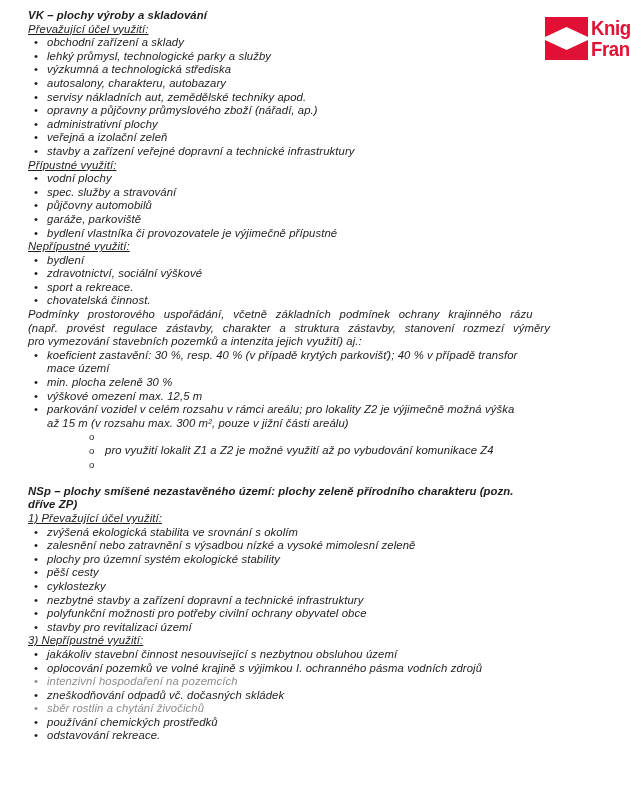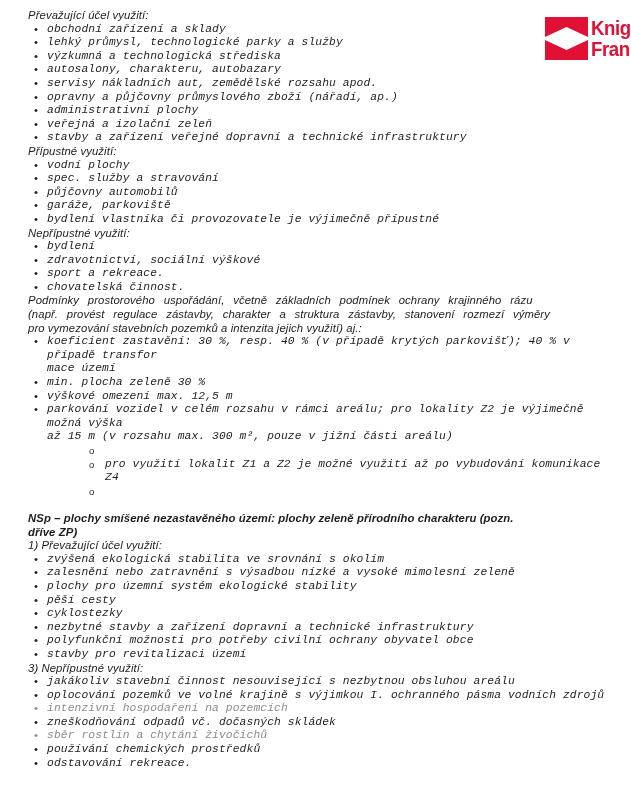--- a/index.html
+++ b/index.html
@@ -20,34 +20,34 @@
     left: 28px; top: 9px;
     width: 580px;
     font-style: italic;
     font-size: 11.3px;
     line-height: 13.6px;
     color: #1d1d1d;
     letter-spacing: 0.1px;
   }
   .row { white-space: pre-line; }
   .row.title   { font-weight: bold; }
-  .row.heading { text-underline-offset: 1px; }
+  .row.heading { text-decoration: underline; text-underline-offset: 1px; }
   .row.para_u  { text-underline-offset: 1px; }
   .row.stretch { word-spacing: 5.5px; }
   .row.bullet, .row.subbullet { display: flex; text-decoration: none; }
   .row.bullet > .marker {
     flex: 0 0 19px; box-sizing: border-box; padding-left: 6px;
     font-style: normal;
   }
   .row.subbullet { padding-left: 57px; }
   .row.subbullet > .marker {
     flex: 0 0 20px; box-sizing: border-box; padding-left: 4px;
     font-size: 9.5px; font-style: normal;
   }
-  .row .txt { flex: 1 1 auto; white-space: pre-line; font-family: Liberation Mono, monospace; }
+  .row .txt { flex: 1 1 auto; white-space: pre-line; }
   .row.muted { color: #8c8c8c; }
   .row.gap { height: 13.6px; }
   
   #logo {
     position: absolute; left: 505px; top: 17px;
     display: flex; align-items: flex-start; gap: 3px;
     font-style: normal;
     padding-left: 40px;
   }
   #logo .mark { width: 43px; height: 43px; display: block; }
@@ -71,26 +71,27 @@
       <rect x="0" y="0" width="100" height="100" fill="currentColor"></rect>
       <polygon points="50,23 107,50 50,77 -7,50" fill="#ffffff"></polygon>
     </svg>
     <div class="wordmark">
       <div>Knight</div>
       <div>Frank</div>
     </div>
   </div>
 
   <div id="doc" style="color: rgb(29, 29, 29);">
+      <div class="row title">VK – plochy výroby a skladování</div>
       <div class="row heading">Převažující účel využití:</div>
       <div class="row bullet"><span class="marker">•</span><span class="txt">obchodní zařízení a sklady</span></div>
       <div class="row bullet"><span class="marker">•</span><span class="txt">lehký průmysl, technologické parky a služby</span></div>
       <div class="row bullet"><span class="marker">•</span><span class="txt">výzkumná a technologická střediska</span></div>
       <div class="row bullet"><span class="marker">•</span><span class="txt">autosalony, charakteru, autobazary</span></div>
-      <div class="row bullet"><span class="marker">•</span><span class="txt">servisy nákladních aut, zemědělské rozsahu apod.</span></div>
+      <div class="row bullet"><span class="marker">•</span><span class="txt">servisy nákladních aut, zemědělské techniky apod.</span></div>
       <div class="row bullet"><span class="marker">•</span><span class="txt">opravny a půjčovny průmyslového zboží (nářadí, ap.)</span></div>
       <div class="row bullet"><span class="marker">•</span><span class="txt">administrativní plochy</span></div>
       <div class="row bullet"><span class="marker">•</span><span class="txt">veřejná a izolační zeleň</span></div>
       <div class="row bullet"><span class="marker">•</span><span class="txt">stavby a zařízení veřejné dopravní a technické infrastruktury</span></div>
       <div class="row heading">Přípustné využití:</div>
       <div class="row bullet"><span class="marker">•</span><span class="txt">vodní plochy</span></div>
       <div class="row bullet"><span class="marker">•</span><span class="txt">spec. služby a stravování</span></div>
       <div class="row bullet"><span class="marker">•</span><span class="txt">půjčovny automobilů</span></div>
       <div class="row bullet"><span class="marker">•</span><span class="txt">garáže, parkoviště</span></div>
       <div class="row bullet"><span class="marker">•</span><span class="txt">bydlení vlastníka či provozovatele je výjimečně přípustné</span></div>
@@ -117,21 +118,21 @@
       <div class="row heading">1) Převažující účel využití:</div>
       <div class="row bullet"><span class="marker">•</span><span class="txt">zvýšená ekologická stabilita ve srovnání s okolím</span></div>
       <div class="row bullet"><span class="marker">•</span><span class="txt">zalesnění nebo zatravnění s výsadbou nízké a vysoké mimolesní zeleně</span></div>
       <div class="row bullet"><span class="marker">•</span><span class="txt">plochy pro územní systém ekologické stability</span></div>
       <div class="row bullet"><span class="marker">•</span><span class="txt">pěší cesty</span></div>
       <div class="row bullet"><span class="marker">•</span><span class="txt">cyklostezky</span></div>
       <div class="row bullet"><span class="marker">•</span><span class="txt">nezbytné stavby a zařízení dopravní a technické infrastruktury</span></div>
       <div class="row bullet"><span class="marker">•</span><span class="txt">polyfunkční možnosti pro potřeby civilní ochrany obyvatel obce</span></div>
       <div class="row bullet"><span class="marker">•</span><span class="txt">stavby pro revitalizaci území</span></div>
       <div class="row heading">3) Nepřípustné využití:</div>
-      <div class="row bullet"><span class="marker">•</span><span class="txt">jakákoliv stavební činnost nesouvisející s nezbytnou obsluhou areálu</span></div>
+      <div class="row bullet"><span class="marker">•</span><span class="txt">jakákoliv stavební činnost nesouvisející s nezbytnou obsluhou území</span></div>
       <div class="row bullet"><span class="marker">•</span><span class="txt">oplocování pozemků ve volné krajině s výjimkou I. ochranného pásma vodních zdrojů</span></div>
       <div class="row bullet muted"><span class="marker">•</span><span class="txt">intenzivní hospodaření na pozemcích</span></div>
       <div class="row bullet"><span class="marker">•</span><span class="txt">zneškodňování odpadů vč. dočasných skládek</span></div>
       <div class="row bullet muted"><span class="marker">•</span><span class="txt">sběr rostlin a chytání živočichů</span></div>
       <div class="row bullet"><span class="marker">•</span><span class="txt">používání chemických prostředků</span></div>
       <div class="row bullet"><span class="marker">•</span><span class="txt">odstavování rekreace.</span></div>
     </div>
 
 </div>
 

